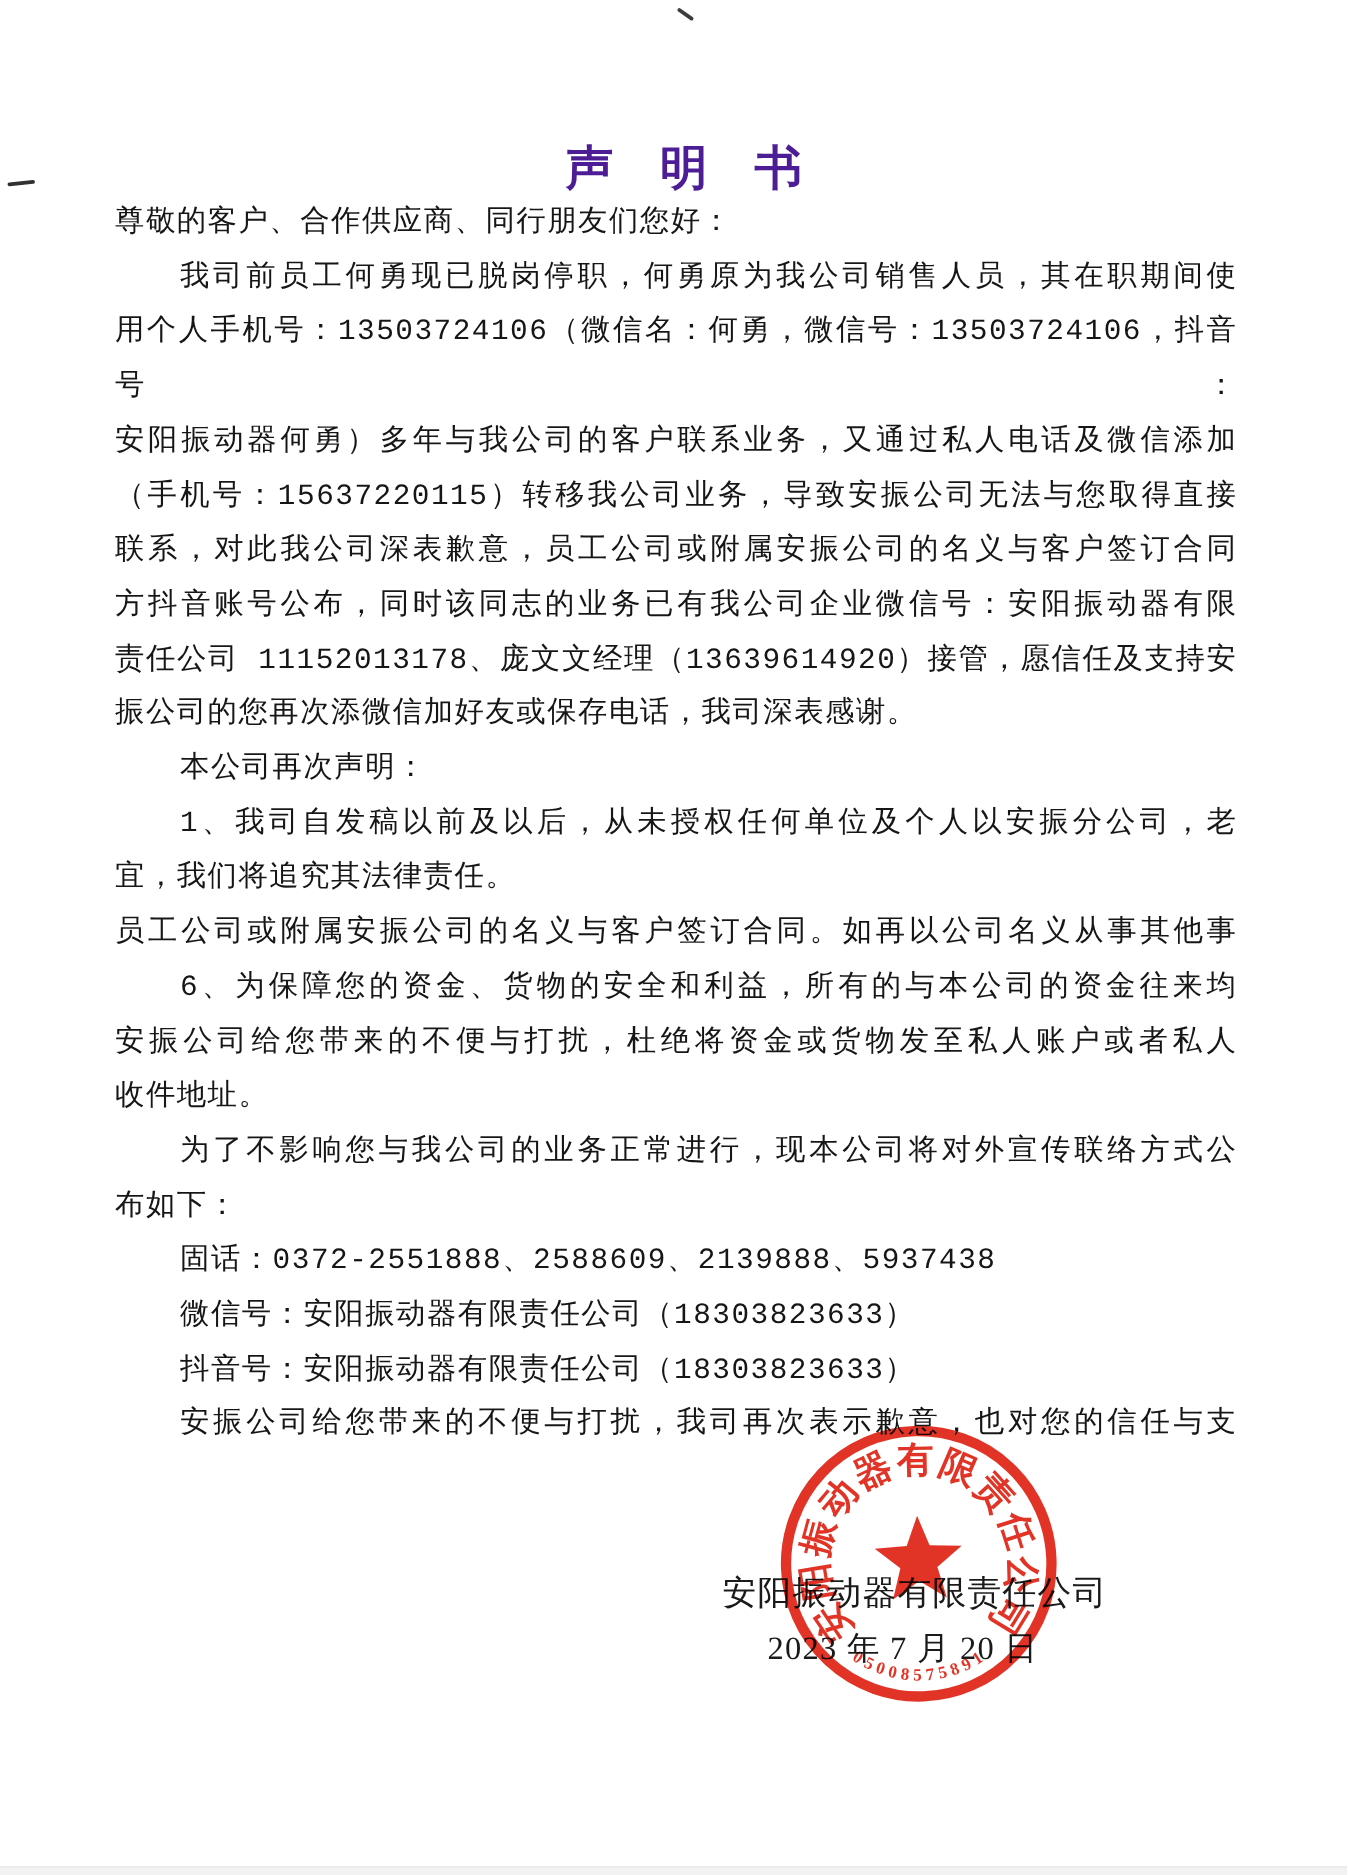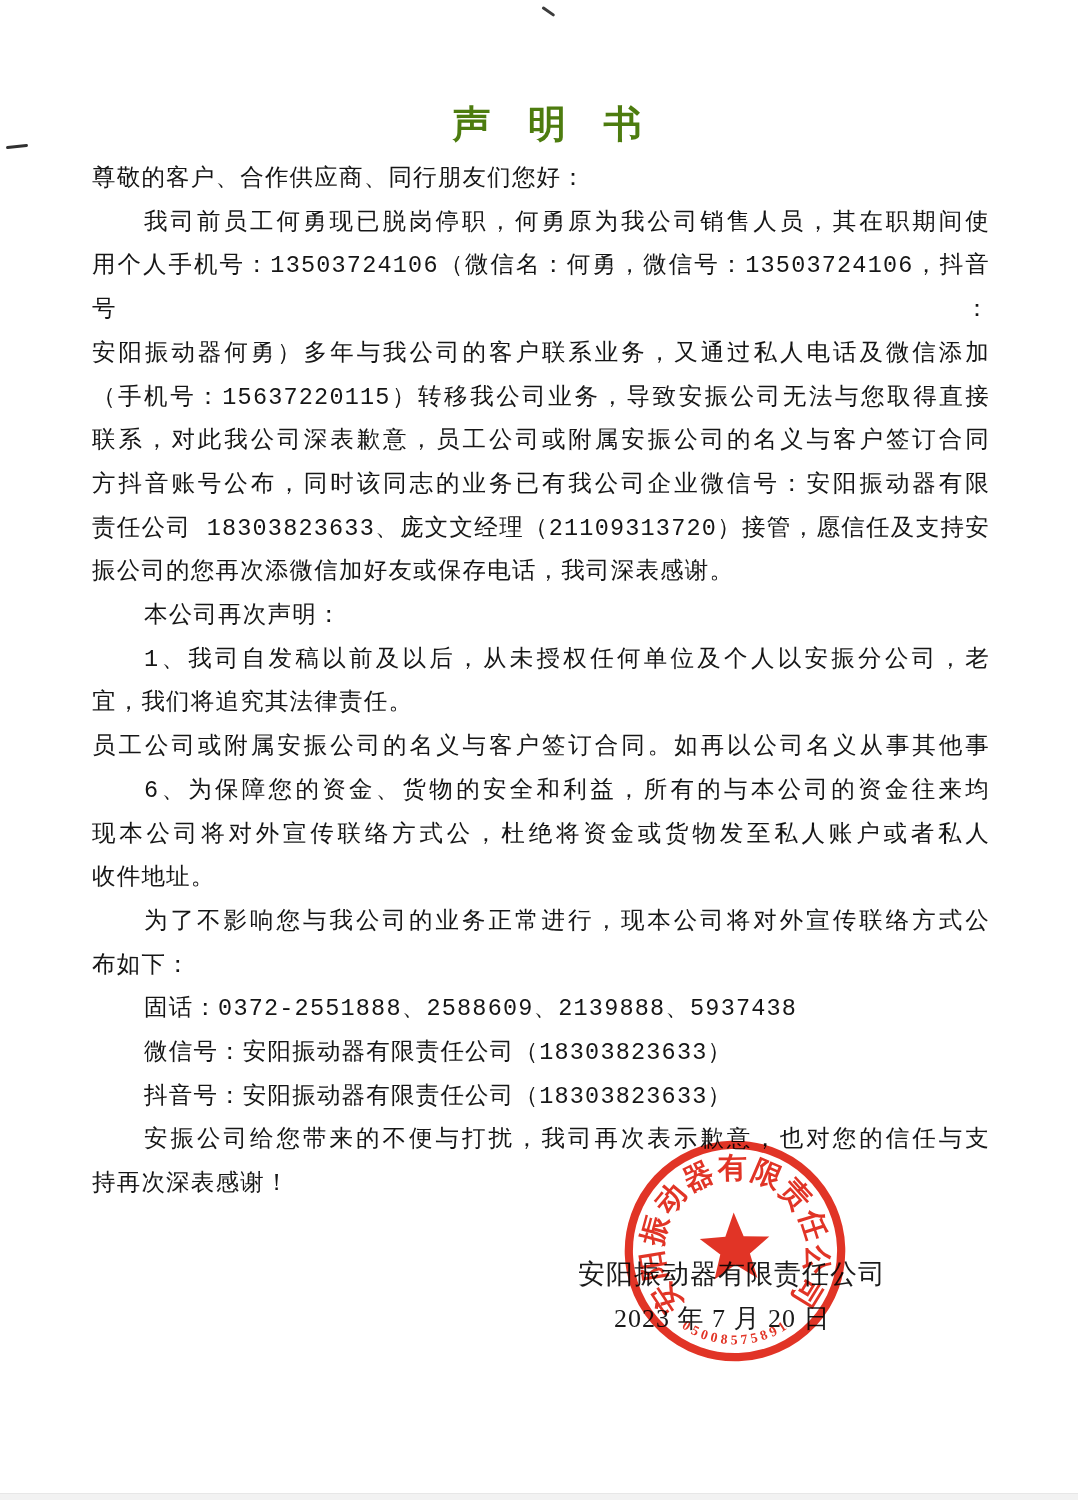--- a/index.html
+++ b/index.html
@@ -15,25 +15,25 @@
 
   
   .artifact { position: absolute; border-radius: 2px; }
   .a-top    { left: 541px; top: 10px;  width: 15px; height: 2.5px; background: #3c3c3c; transform: rotate(35deg); }
   .a-left   { left: 6px;   top: 145px; width: 22px; height: 3px;   background: #303030; transform: rotate(-6deg); }
   .scan-edge { position: absolute; left: 0; bottom: 0; width: 100%; height: 6px;
                background: #f2f2f2; border-top: 1px solid #e7e7e7; }
 
   
   .title {
-    position: absolute; top: 97px; left: 16px; right: 0; margin: 2px;
+    position: absolute; top: 97px; left: 16px; right: 0; margin: 12px;
     text-align: center;
     font-size: 38px; font-weight: 700;
     letter-spacing: 14px; text-indent: 14px;
-    color: #4d7c0f;
+    color: #4c1d95;
   }
 
   
   .doc-body {
     position: absolute; left: 92px; top: 157px; width: 898px;
     font-size: 23.5px; line-height: 43.7px; letter-spacing: 1.2px;
     color: #161616;
   }
   .ln  { min-height: 43.7px; font-family: Liberation Mono, monospace; }
   .ind { text-indent: 52px; }
@@ -71,36 +71,35 @@
   <h1 class="title">声 明 书</h1>
 
   <div class="doc-body">
     <div class="ln">尊敬的客户、合作供应商、同行朋友们您好：</div>
     <div class="ln ind j">我司前员工何勇现已脱岗停职，何勇原为我公司销售人员，其在职期间使</div>
     <div class="ln j">用个人手机号：13503724106（微信名：何勇，微信号：13503724106，抖音号：</div>
     <div class="ln j">安阳振动器何勇）多年与我公司的客户联系业务，又通过私人电话及微信添加</div>
     <div class="ln j">（手机号：15637220115）转移我公司业务，导致安振公司无法与您取得直接</div>
     <div class="ln j">联系，对此我公司深表歉意，员工公司或附属安振公司的名义与客户签订合同</div>
     <div class="ln j">方抖音账号公布，同时该同志的业务已有我公司企业微信号：安阳振动器有限</div>
-    <div class="ln j">责任公司 18303823633、庞文文经理（21109313720）接管，愿信任及支持安</div>
+    <div class="ln j">责任公司 11152013178、庞文文经理（13639614920）接管，愿信任及支持安</div>
     <div class="ln">振公司的您再次添微信加好友或保存电话，我司深表感谢。</div>
     <div class="ln ind">本公司再次声明：</div>
     <div class="ln ind j">1、我司自发稿以前及以后，从未授权任何单位及个人以安振分公司，老</div>
     <div class="ln">宜，我们将追究其法律责任。</div>
     <div class="ln j">员工公司或附属安振公司的名义与客户签订合同。如再以公司名义从事其他事</div>
     <div class="ln ind j">6、为保障您的资金、货物的安全和利益，所有的与本公司的资金往来均</div>
-    <div class="ln j">现本公司将对外宣传联络方式公，杜绝将资金或货物发至私人账户或者私人</div>
+    <div class="ln j">安振公司给您带来的不便与打扰，杜绝将资金或货物发至私人账户或者私人</div>
     <div class="ln">收件地址。</div>
     <div class="ln ind j">为了不影响您与我公司的业务正常进行，现本公司将对外宣传联络方式公</div>
     <div class="ln">布如下：</div>
     <div class="ln ind">固话：0372-2551888、2588609、2139888、5937438</div>
     <div class="ln ind">微信号：安阳振动器有限责任公司（18303823633）</div>
     <div class="ln ind">抖音号：安阳振动器有限责任公司（18303823633）</div>
     <div class="ln ind j">安振公司给您带来的不便与打扰，我司再次表示歉意，也对您的信任与支</div>
-    <div class="ln">持再次深表感谢！</div>
   </div>
 
   <div class="sig-company">安阳振动器有限责任公司</div>
   <div class="sig-date">2023 年 7 月 20 日</div>
 
   <svg class="seal" viewBox="0 0 260 260" aria-hidden="true">
     <defs>
       <path id="sealArcTop" d="M 72.5 185.6 A 80 80 0 1 1 187.5 185.6" fill="none"></path>
       <path id="sealArcBottom" d="M 68.6 211.5 A 102 102 0 0 0 191.4 211.5" fill="none"></path>
     </defs>

